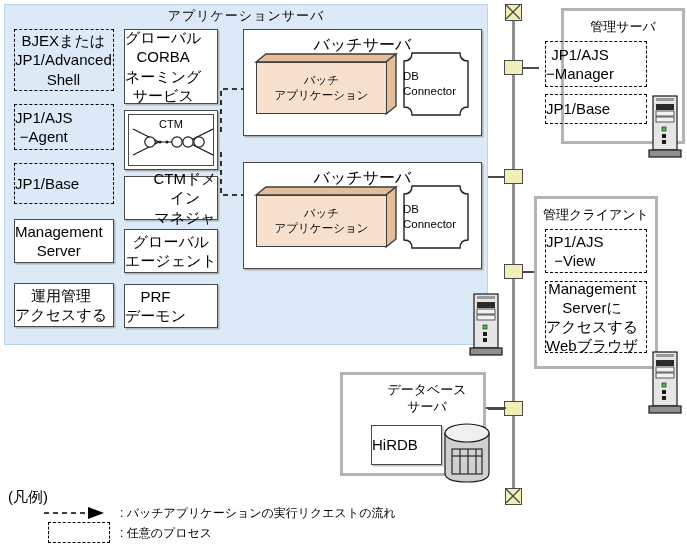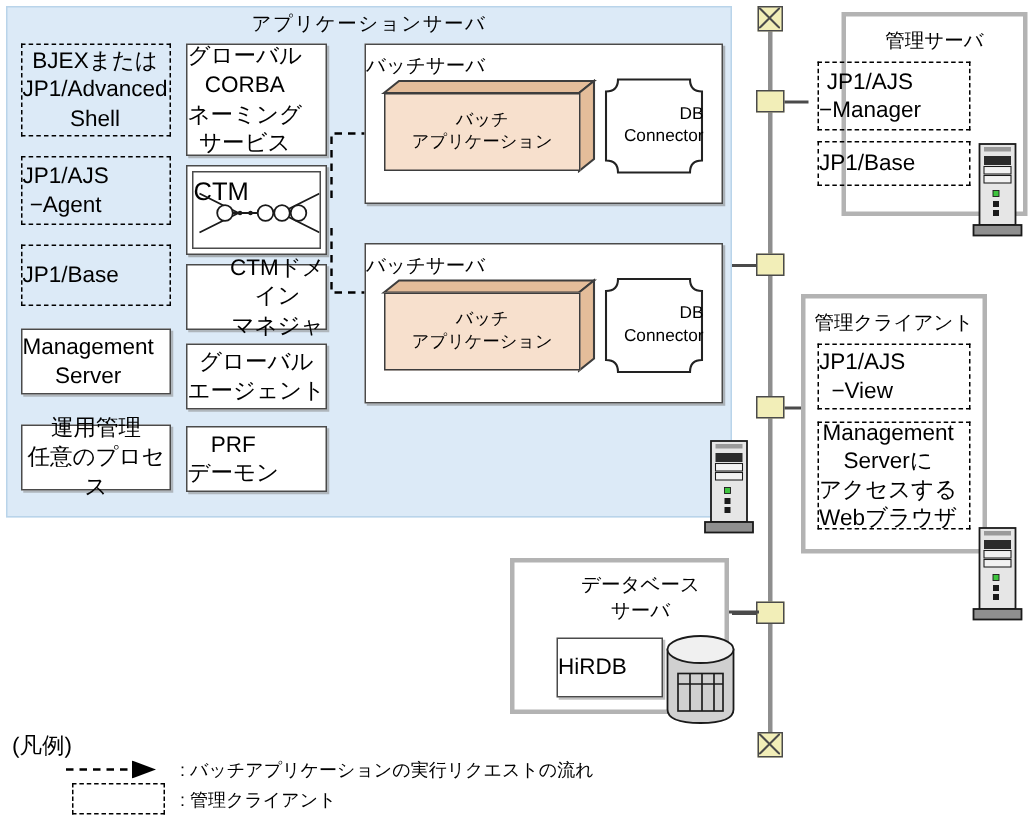--- a/index.html
+++ b/index.html
@@ -35,45 +35,45 @@
 
   
   #ctm-box{
     background:#fff;border:1.5px solid #4a4a4a;
     box-shadow:1.5px 1.5px 0 rgba(120,120,120,.55);
   }
   #ctm-inner{
     position:absolute;left:3px;top:3px;right:3px;bottom:3px;
     border:1.5px solid #4a4a4a;background:#fff;overflow:hidden;
   }
-  #ctm-label{position:absolute;left:0;right:0;top:3px;text-align:left;font-size:17px;}
+  #ctm-label{position:absolute;left:0;right:0;top:3px;text-align:center;font-size:11px;}
 
   
   .batch-server{
     background:#ffffff;border:1.5px solid #4a4a4a;
     box-shadow:1.5px 1.5px 0 rgba(120,120,120,.5);
   }
   .batch-server-title{
-    position:absolute;left:0;right:0;top:5px;font-size:13px;
+    position:absolute;left:0;right:0;top:5px;text-align:center;font-size:16px;
   }
   
   .batch-app{position:absolute;}
   .batch-app .face{
     position:absolute;left:0;top:8px;right:9px;bottom:0;
     background:#f7e0cd;border:1.5px solid #3d3d3d;
     display:flex;align-items:center;justify-content:center;text-align:center;
     line-height:1.3;font-size:11.5px;z-index:2;
   }
   .batch-app svg{position:absolute;left:0;top:0;overflow:visible;}
 
   
   .dbconn{position:absolute;}
   .dbconn .lbl{
     position:absolute;left:0;right:0;top:50%;transform:translateY(-50%);
-    text-align:right;font-size:11.5px;line-height:1.3;z-index:3;
+    text-align:left;font-size:11.5px;line-height:1.3;z-index:3;
   }
 
   
   .grey-frame{
     background:#ffffff;border:3px solid #b3b3b3;
   }
   .grey-frame-title{
     position:absolute;left:0;right:0;top:7px;text-align:center;font-size:13px;
   }
 
@@ -119,21 +119,21 @@
 </div>
 <div class="abs box dashed" style="left:14px;top:163px;width:100px;height:41px;">
   <span style="white-space:pre-line">JP1/Base</span>
 </div>
 <div class="abs box plain" style="left:14px;top:219px;width:100px;height:44px;">
   <span style="white-space:pre-line">Management
 Server</span>
 </div>
 <div class="abs box plain" style="left:14px;top:283px;width:100px;height:44px;">
   <span style="white-space:pre-line">運用管理
-任意のプロセス</span>
+アクセスする</span>
 </div>
 
 <div class="abs box plain" style="left:124px;top:29px;width:94px;height:75px;">
   <span style="white-space:pre-line">グローバル
 CORBA
 ネーミング
 サービス</span>
 </div>
 
 <div class="abs" id="ctm-box" style="left:124px;top:110px;width:94px;height:60px;">
@@ -343,14 +343,14 @@
 <div class="abs" id="legend-row1">
   <svg width="66" height="12" viewBox="0 0 66 12" style="position:absolute;left:6px;top:-1px;">
     <line x1="0" y1="6" x2="44" y2="6" stroke="#000" stroke-width="1.7" stroke-dasharray="5,4"></line>
     <polygon points="44,0 60,6 44,12" fill="#000"></polygon>
   </svg>
   <span class="legend-text">: バッチアプリケーションの実行リクエストの流れ</span>
 </div>
 
 <div class="abs" id="legend-row2">
   <span class="legend-dashbox"></span>
-  <span class="legend-text">: 管理クライアント</span>
+  <span class="legend-text">: 任意のプロセス</span>
 </div>
 
 </body></html>

